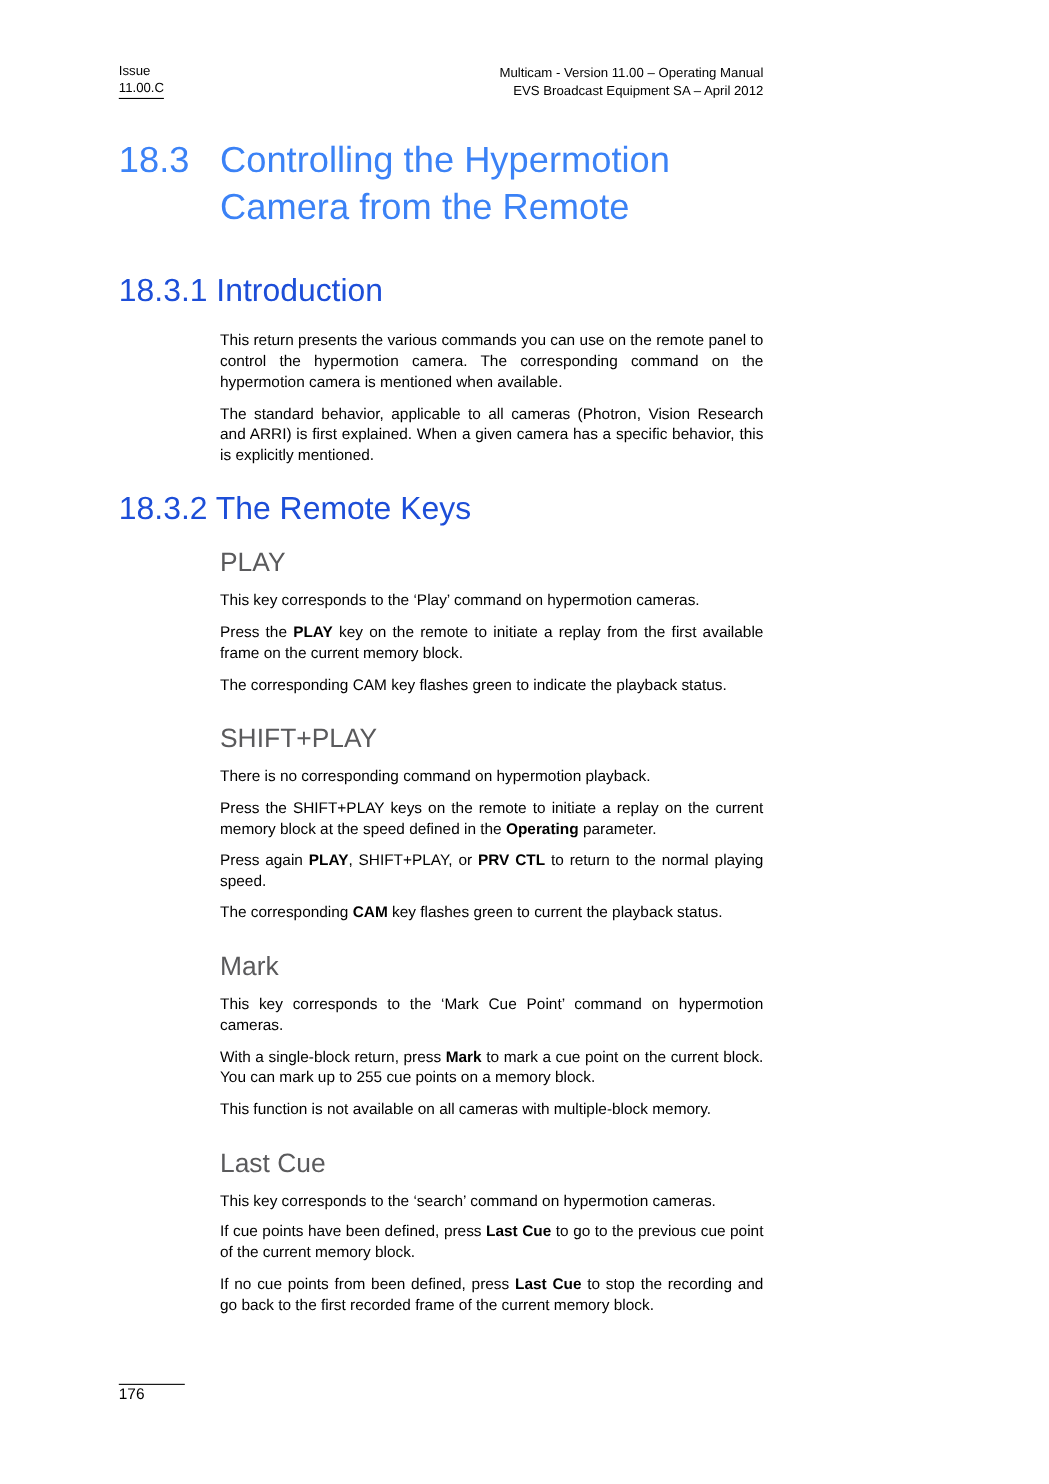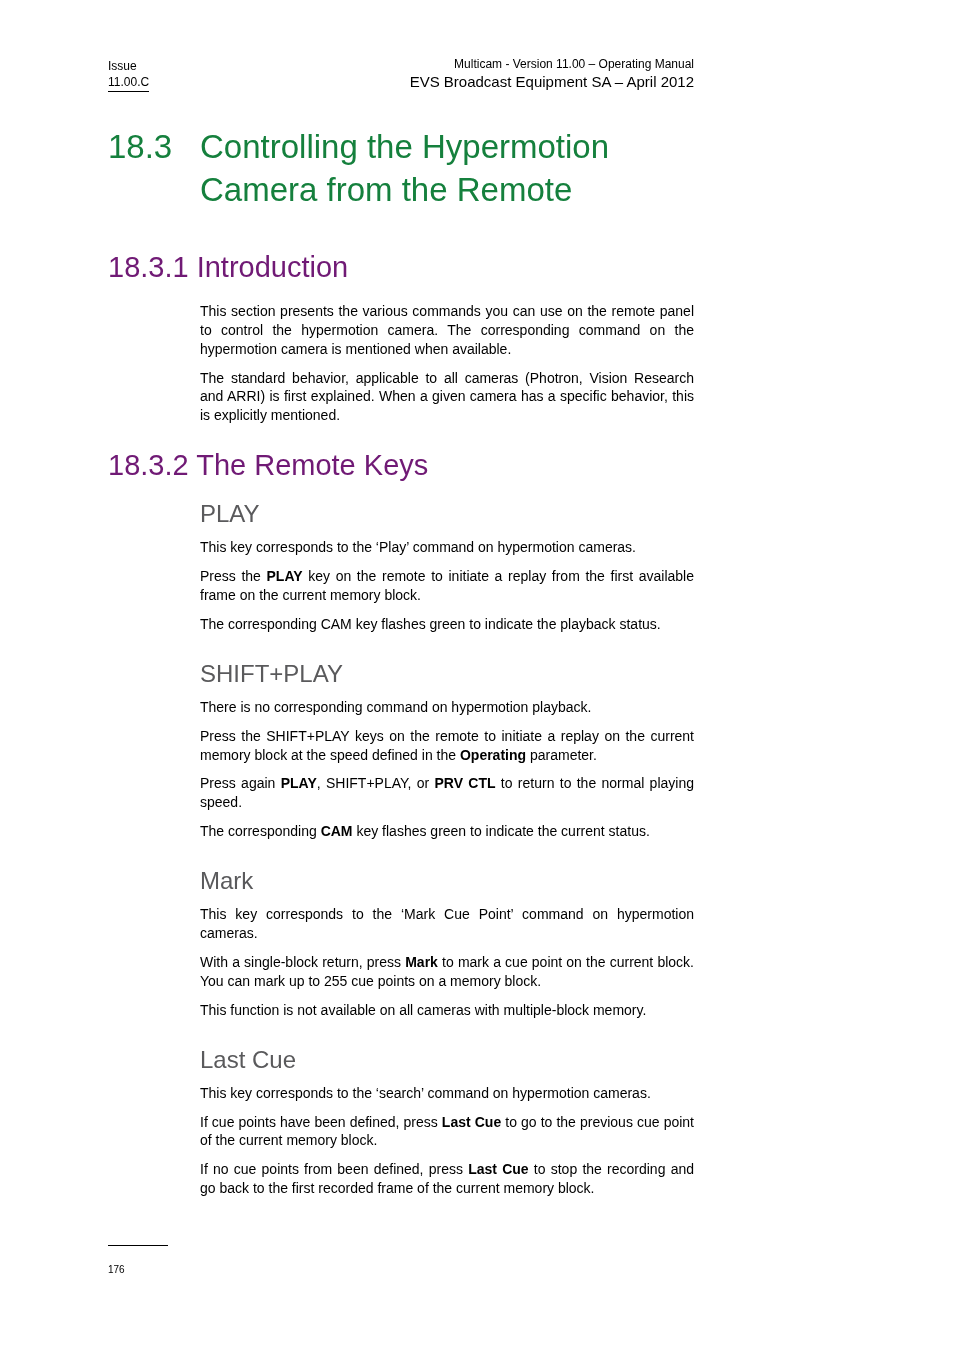--- a/index.html
+++ b/index.html
@@ -28,38 +28,38 @@
   .header-left {
     border-bottom: 1px solid #000;
     line-height: 1.35;
     padding-bottom: 1px;
   }
   .header-right {
     text-align: right;
     line-height: 1.35;
   }
   .header-right .sub {
-    font-size: 15px;
+    font-size: 12px;
   }
   .h1 {
-    color: #15803d;
+    color: #3b82f6;
     font-size: 33px;
     font-weight: 400;
     line-height: 1.28;
     display: flex;
     margin: 0 0 40px 0;
   }
   .h1 .num {
     flex: 0 0 92px;
   }
   .h1 .title {
     flex: 1;
   }
   .h2 {
-    color: #701a75;
+    color: #1d4ed8;
     font-size: 29px;
     font-weight: 400;
     margin: 0 0 18px 0;
   }
   .h3 {
     color: #5a5a5c;
     font-size: 24px;
     font-weight: 400;
     margin: 26px 0 10px 0;
   }
@@ -70,23 +70,23 @@
   p {
     font-size: 14px;
     line-height: 1.35;
     margin: 0 0 10px 0;
     text-align: justify;
   }
   .footer {
     position: absolute;
     left: 108px;
     bottom: 74px;
-    font-size: 10px;
+    font-size: 14px;
     border-top: 1px solid #000;
-    padding-top: 18px;
+    padding-top: 0;
     width: 60px;
   }
   b { font-weight: bold; }
 </style>
 </head>
 <body>
 
 <div class="page">
 
   <div class="header">
@@ -100,21 +100,21 @@
     </div>
   </div>
 
   <h1 class="h1">
     <span class="num">18.3</span>
     <span class="title">Controlling the Hypermotion Camera from the Remote</span>
   </h1>
 
   <h2 class="h2">18.3.1 Introduction</h2>
   <div class="body-text">
-    <p>This section presents the various commands you can use on the remote panel to control the hypermotion camera. The corresponding command on the hypermotion camera is mentioned when available.</p>
+    <p>This return presents the various commands you can use on the remote panel to control the hypermotion camera. The corresponding command on the hypermotion camera is mentioned when available.</p>
     <p>The standard behavior, applicable to all cameras (Photron, Vision Research and ARRI) is first explained. When a given camera has a specific behavior, this is explicitly mentioned.</p>
   </div>
 
   <h2 class="h2" style="margin-top:24px;">18.3.2 The Remote Keys</h2>
 
   <div class="body-text">
 
     <h3 class="h3 first">PLAY</h3>
     <p>This key corresponds to the ‘Play’ command on hypermotion cameras.</p>
     <p>
@@ -124,21 +124,21 @@
 
     <h3 class="h3">SHIFT+PLAY</h3>
     <p>There is no corresponding command on hypermotion playback.</p>
     <p>
       <span>Press the SHIFT+PLAY keys on the remote to initiate a replay on the current memory block at the speed defined in the </span><b>Operating</b><span> parameter.</span>
     </p>
     <p>
       <span>Press again </span><b>PLAY</b><span>, SHIFT+PLAY, or </span><b>PRV CTL</b><span> to return to the normal playing speed.</span>
     </p>
     <p>
-      <span>The corresponding </span><b>CAM</b><span> key flashes green to indicate the current status.</span>
+      <span>The corresponding </span><b>CAM</b><span> key flashes green to current the playback status.</span>
     </p>
 
     <h3 class="h3">Mark</h3>
     <p>This key corresponds to the ‘Mark Cue Point’ command on hypermotion cameras.</p>
     <p>
       <span>With a single-block return, press </span><b>Mark</b><span> to mark a cue point on the current block. You can mark up to 255 cue points on a memory block.</span>
     </p>
     <p>This function is not available on all cameras with multiple-block memory.</p>
 
     <h3 class="h3">Last Cue</h3>

